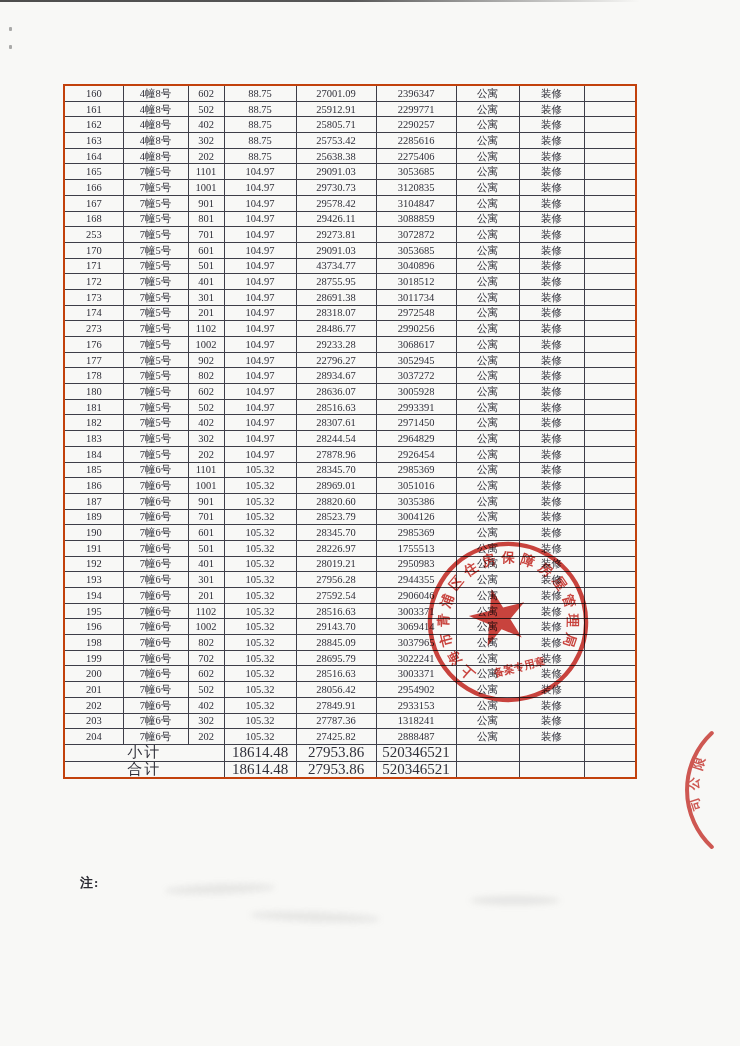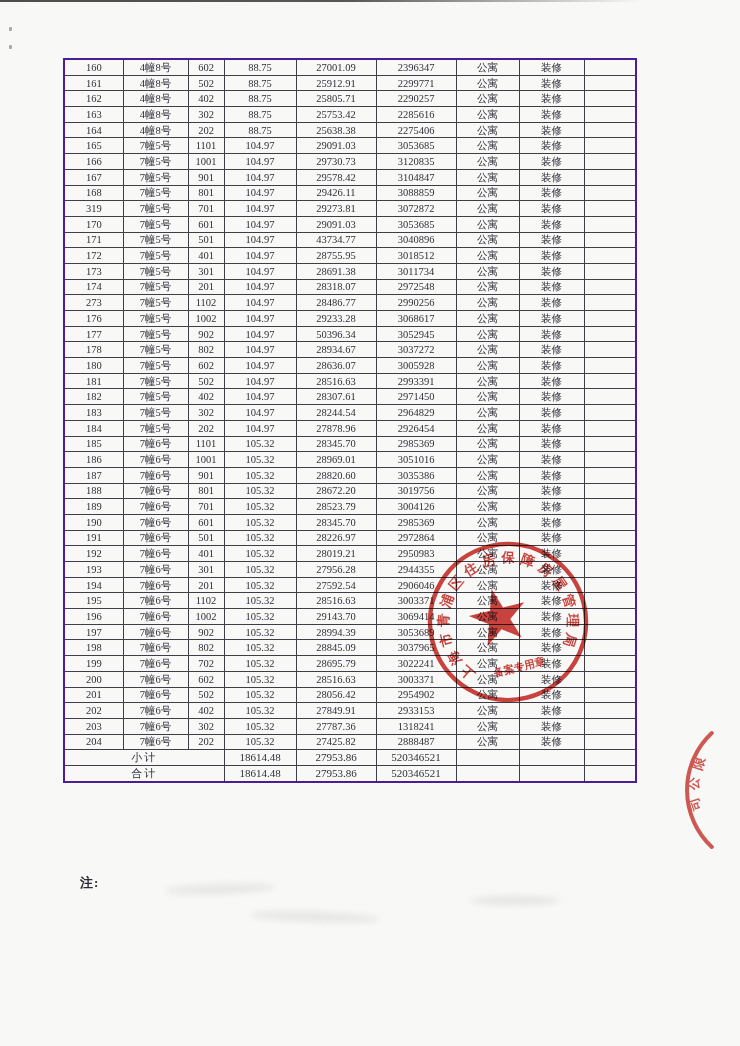--- a/index.html
+++ b/index.html
@@ -10,34 +10,34 @@
   }
   
   .scan-top-line{
     position:absolute;left:0;top:0;width:640px;height:2px;
     background:linear-gradient(to right,#4d4d4d 0%,#585858 55%,rgba(90,90,90,0) 100%);
   }
   .scan-dot{position:absolute;width:3px;height:4px;background:#6a6a6a;opacity:.55;border-radius:1px;}
   .smudge{position:absolute;background:rgba(120,120,118,.14);filter:blur(3px);border-radius:50%;}
   
   table.price-table{
-    position:absolute;left:63px;top:58px;width:572px;
+    position:absolute;left:63px;top:84px;width:572px;
     border-collapse:collapse;table-layout:fixed;
-    border:2px solid #4c1d95;
+    border:2px solid #c2410c;
   }
   table.price-table td{
     border:1px solid #3e3e48;
     padding:0;margin:0;
     height:14.7px;
     text-align:center;vertical-align:middle;
     font-size:10.5px;color:#2f2f39;
     white-space:nowrap;overflow:hidden;
     line-height:1.05;
   }
-  tbody.totals td{font-size:11px;}
+  tbody.totals td{font-size:15px;}
   tbody.totals .label-cell{letter-spacing:2px;}
   
   .note{
     position:absolute;left:80px;top:874px;
     font-size:13px;font-weight:bold;color:#2a2a32;letter-spacing:1px;
   }
   
   .stamp-main{
     position:absolute;left:406px;top:520px;width:204px;height:204px;
     transform:rotate(-14deg);
@@ -164,21 +164,21 @@
         <td>7幢5号</td>
         <td>801</td>
         <td>104.97</td>
         <td>29426.11</td>
         <td>3088859</td>
         <td>公寓</td>
         <td>装修</td>
         <td></td>
       </tr>
       <tr>
-        <td>319</td>
+        <td>253</td>
         <td>7幢5号</td>
         <td>701</td>
         <td>104.97</td>
         <td>29273.81</td>
         <td>3072872</td>
         <td>公寓</td>
         <td>装修</td>
         <td></td>
       </tr>
       <tr>
@@ -256,21 +256,21 @@
         <td>3068617</td>
         <td>公寓</td>
         <td>装修</td>
         <td></td>
       </tr>
       <tr>
         <td>177</td>
         <td>7幢5号</td>
         <td>902</td>
         <td>104.97</td>
-        <td>50396.34</td>
+        <td>22796.27</td>
         <td>3052945</td>
         <td>公寓</td>
         <td>装修</td>
         <td></td>
       </tr>
       <tr>
         <td>178</td>
         <td>7幢5号</td>
         <td>802</td>
         <td>104.97</td>
@@ -362,31 +362,20 @@
         <td>7幢6号</td>
         <td>901</td>
         <td>105.32</td>
         <td>28820.60</td>
         <td>3035386</td>
         <td>公寓</td>
         <td>装修</td>
         <td></td>
       </tr>
       <tr>
-        <td>188</td>
-        <td>7幢6号</td>
-        <td>801</td>
-        <td>105.32</td>
-        <td>28672.20</td>
-        <td>3019756</td>
-        <td>公寓</td>
-        <td>装修</td>
-        <td></td>
-      </tr>
-      <tr>
         <td>189</td>
         <td>7幢6号</td>
         <td>701</td>
         <td>105.32</td>
         <td>28523.79</td>
         <td>3004126</td>
         <td>公寓</td>
         <td>装修</td>
         <td></td>
       </tr>
@@ -400,21 +389,21 @@
         <td>公寓</td>
         <td>装修</td>
         <td></td>
       </tr>
       <tr>
         <td>191</td>
         <td>7幢6号</td>
         <td>501</td>
         <td>105.32</td>
         <td>28226.97</td>
-        <td>2972864</td>
+        <td>1755513</td>
         <td>公寓</td>
         <td>装修</td>
         <td></td>
       </tr>
       <tr>
         <td>192</td>
         <td>7幢6号</td>
         <td>401</td>
         <td>105.32</td>
         <td>28019.21</td>
@@ -456,31 +445,20 @@
         <td>装修</td>
         <td></td>
       </tr>
       <tr>
         <td>196</td>
         <td>7幢6号</td>
         <td>1002</td>
         <td>105.32</td>
         <td>29143.70</td>
         <td>3069414</td>
-        <td>公寓</td>
-        <td>装修</td>
-        <td></td>
-      </tr>
-      <tr>
-        <td>197</td>
-        <td>7幢6号</td>
-        <td>902</td>
-        <td>105.32</td>
-        <td>28994.39</td>
-        <td>3053689</td>
         <td>公寓</td>
         <td>装修</td>
         <td></td>
       </tr>
       <tr>
         <td>198</td>
         <td>7幢6号</td>
         <td>802</td>
         <td>105.32</td>
         <td>28845.09</td>

